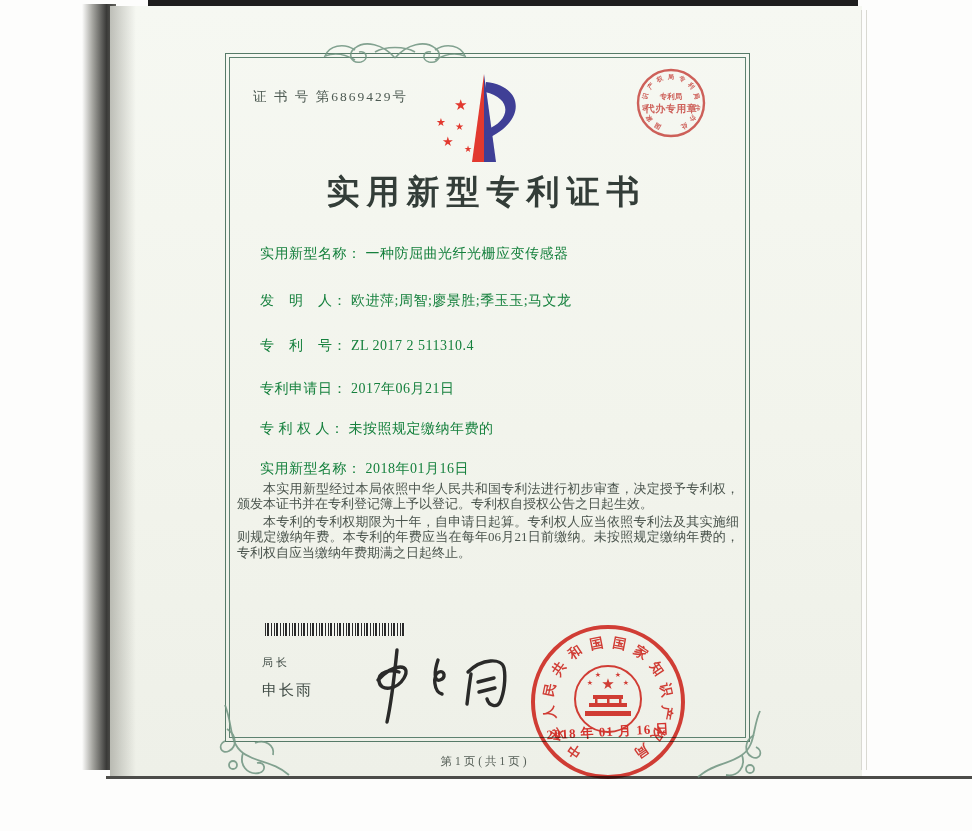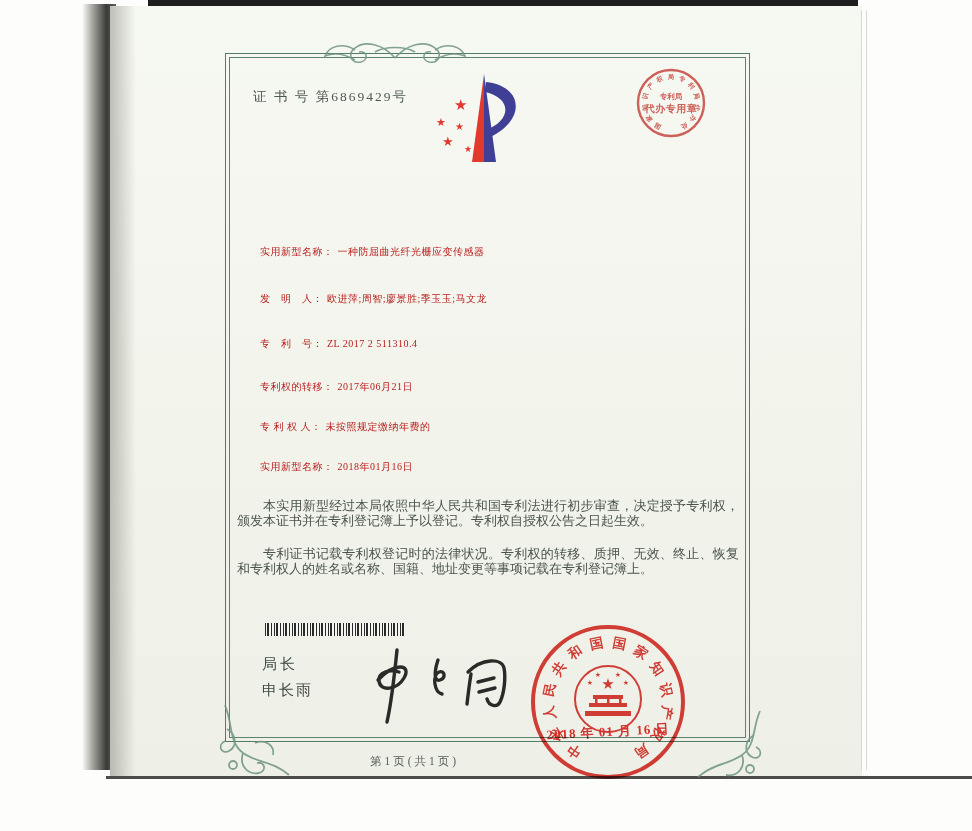--- a/index.html
+++ b/index.html
@@ -22,31 +22,31 @@
   
   .frame{position:absolute;left:225px;top:53px;width:523px;height:687px;border:1.5px solid #567a68;}
   .frame-inner{position:absolute;left:3px;top:3px;right:3px;bottom:3px;border:1px solid #5d8270;}
   .ornament{position:absolute;color:#6f9480;}
   
   .cert-no{position:absolute;left:253px;top:88px;font-size:13.5px;letter-spacing:2px;color:#4d5a52;}
   .logo{position:absolute;left:424px;top:70px;width:122px;height:96px;}
   .title{position:absolute;left:225px;top:170px;width:523px;text-align:center;
     font-size:33px;font-weight:600;letter-spacing:7px;color:#333d38;}
   .fields{position:absolute;left:260px;top:240px;width:470px;}
-  .field-row{position:absolute;left:0;font-size:10px;color:#b91c1c;letter-spacing:.5px;white-space:nowrap;}
+  .field-row{position:absolute;left:0;font-size:14px;color:#15803d;letter-spacing:.5px;white-space:nowrap;}
   .field-row .val{margin-left:4px;}
   .paras{position:absolute;left:237px;top:481px;width:502px;font-size:13px;line-height:15.4px;
     color:#4a544d;text-align:justify;}
-  .paras p{margin:17px 0 2px 0;text-indent:2em;}
+  .paras p{margin:0 0 2px 0;text-indent:2em;}
   .barcode{position:absolute;left:265px;top:623px;width:140px;height:13px;
     background:repeating-linear-gradient(90deg,#2a2a2a 0 1px,#f4f6f0 1px 2px,#2a2a2a 2px 4px,#f4f6f0 4px 6px,#2a2a2a 6px 7px,#f4f6f0 7px 9px);}
-  .officer-title{position:absolute;left:262px;top:655px;font-size:15px;letter-spacing:3px;color:#3f4a44;}
+  .officer-title{position:absolute;left:262px;top:655px;font-size:11px;letter-spacing:3px;color:#3f4a44;}
   .officer-name{position:absolute;left:262px;top:681px;font-size:15px;letter-spacing:2px;color:#3f4a44;}
   .signature{position:absolute;left:350px;top:642px;width:175px;height:88px;mix-blend-mode:multiply;}
-  .footer{position:absolute;left:370px;top:754px;width:230px;text-align:left;
+  .footer{position:absolute;left:370px;top:754px;width:230px;text-align:center;
     font-size:11.5px;letter-spacing:3px;color:#565f57;}
   
   .seal{position:absolute;left:529px;top:623px;width:158px;height:158px;opacity:.92;mix-blend-mode:multiply;}
   .seal .ring{position:absolute;left:0;top:0;width:100%;height:100%;}
   .seal .ring span{font-size:13.5px;font-weight:bold;color:#dc2f28;font-family:"Liberation Serif","DejaVu Serif",serif;}
   .seal-date{position:absolute;left:-10px;top:100px;width:178px;text-align:center;
     font-size:13px;font-weight:bold;color:#e0231e;letter-spacing:1px;transform:rotate(-3deg);}
   
   .stamp{position:absolute;left:635px;top:67px;width:72px;height:72px;opacity:.85;mix-blend-mode:multiply;}
   .stamp .ring{position:absolute;left:0;top:0;width:100%;height:100%;}
@@ -106,45 +106,46 @@
     <polygon points="60,4 48,92 60,92" fill="#e2392f"></polygon>
     <polygon points="60,4 60,92 72,92" fill="#3f3f96"></polygon>
     <path d="M62,12 C100,16 104,52 60,70 L62,60 C88,50 88,28 61,22 Z" fill="#3f3f96"></path>
     <text x="30" y="40" font-size="15" fill="#e2392f">★</text>
     <text x="12" y="56" font-size="11" fill="#e2392f">★</text>
     <text x="31" y="60" font-size="10" fill="#e2392f">★</text>
     <text x="18" y="76" font-size="13" fill="#e2392f">★</text>
     <text x="40" y="82" font-size="9" fill="#e2392f">★</text>
   </svg>
 
+  <div class="title">实用新型专利证书</div>
 
   <div class="fields">
     <div class="field-row" style="top:5px">
       <span>实用新型名称：</span><span class="val">一种防屈曲光纤光栅应变传感器</span>
     </div>
     <div class="field-row" style="top:52px">
       <span>发　明　人：</span><span class="val">欧进萍;周智;廖景胜;季玉玉;马文龙</span>
     </div>
     <div class="field-row" style="top:97px">
       <span>专　利　号：</span><span class="val">ZL 2017 2 511310.4</span>
     </div>
     <div class="field-row" style="top:140px">
-      <span>专利权的转移：</span><span class="val">2017年06月21日</span>
+      <span>专利申请日：</span><span class="val">2017年06月21日</span>
     </div>
     <div class="field-row" style="top:180px">
       <span>专 利 权 人：</span><span class="val">未按照规定缴纳年费的</span>
     </div>
     <div class="field-row" style="top:220px">
       <span>实用新型名称：</span><span class="val">2018年01月16日</span>
     </div>
   </div>
 
   <div class="paras">
     <p>本实用新型经过本局依照中华人民共和国专利法进行初步审查，决定授予专利权，颁发本证书并在专利登记簿上予以登记。专利权自授权公告之日起生效。</p>
-    <p>专利证书记载专利权登记时的法律状况。专利权的转移、质押、无效、终止、恢复和专利权人的姓名或名称、国籍、地址变更等事项记载在专利登记簿上。</p>
+    <p>本专利的专利权期限为十年，自申请日起算。专利权人应当依照专利法及其实施细则规定缴纳年费。本专利的年费应当在每年06月21日前缴纳。未按照规定缴纳年费的，专利权自应当缴纳年费期满之日起终止。</p>
   </div>
 
   <div class="barcode"></div>
 
   <div class="officer-title">局长</div>
   <div class="officer-name">申长雨</div>
 
   <svg class="signature" viewBox="0 0 175 88">
     <g fill="none" stroke="#2c2c2c" stroke-width="3.4" stroke-linecap="round">
       <path d="M28,38 C45,20 62,22 54,36 C47,48 30,50 29,39 C28,30 40,27 49,30"></path>

